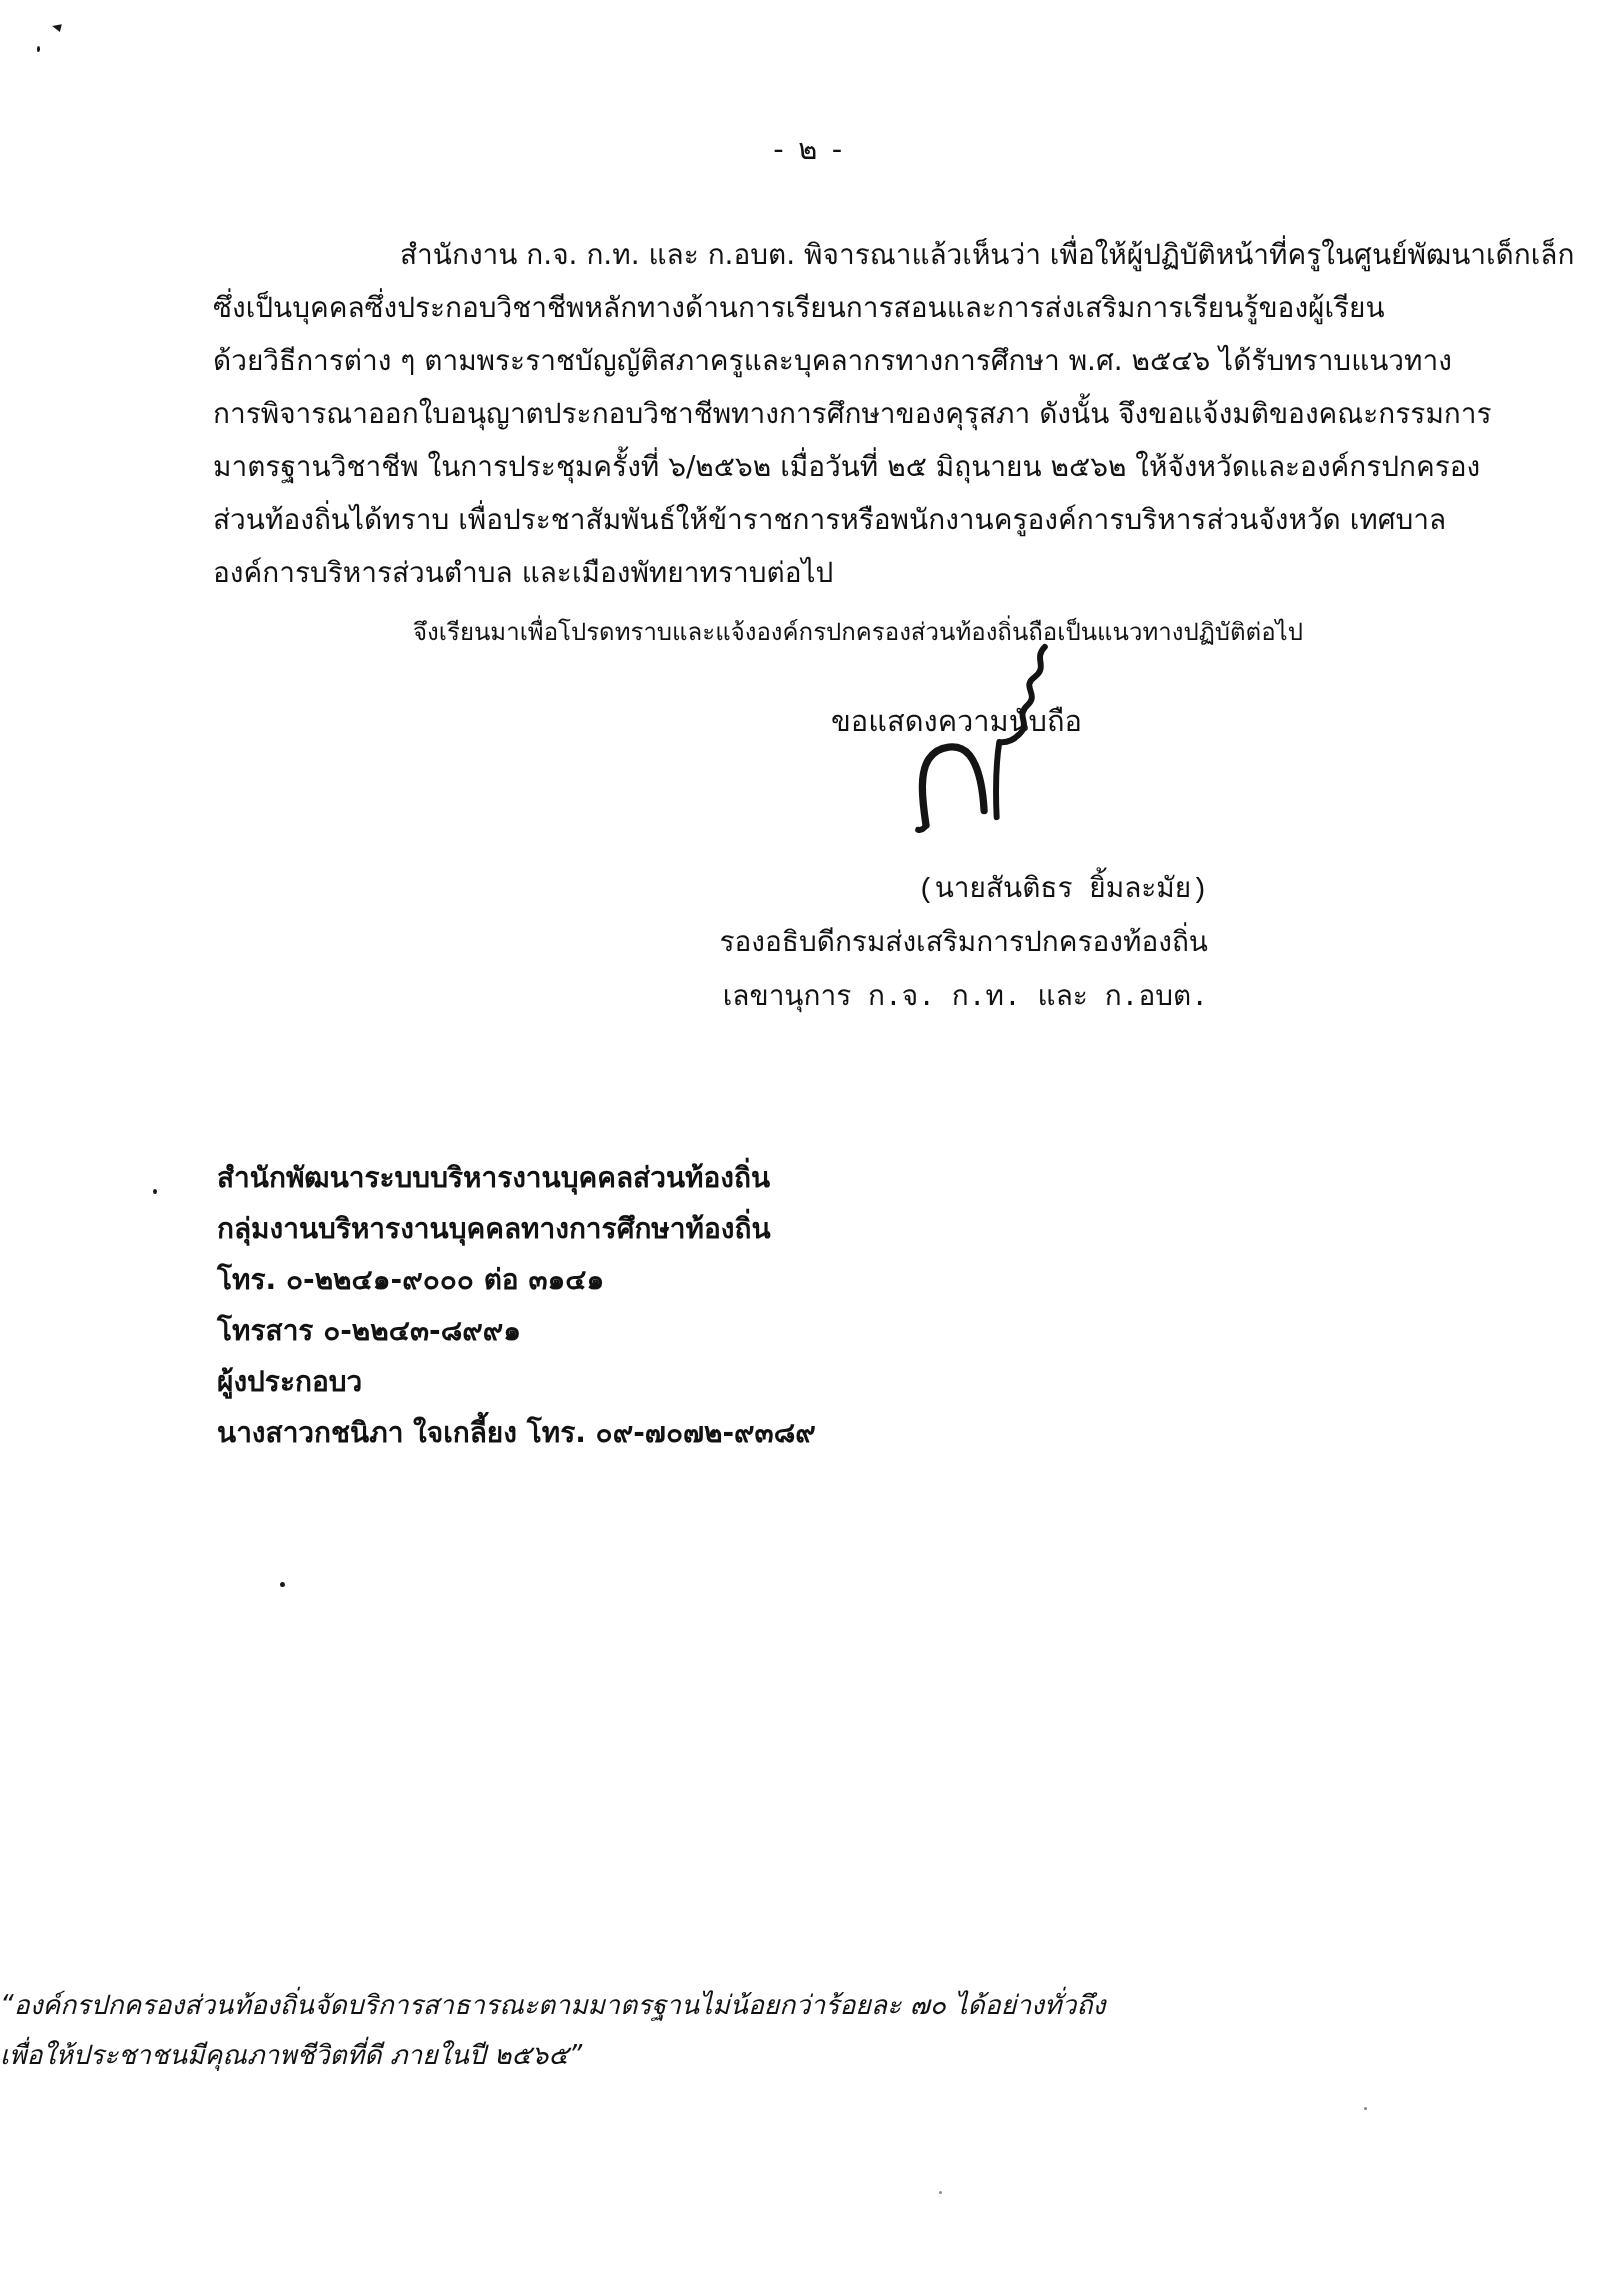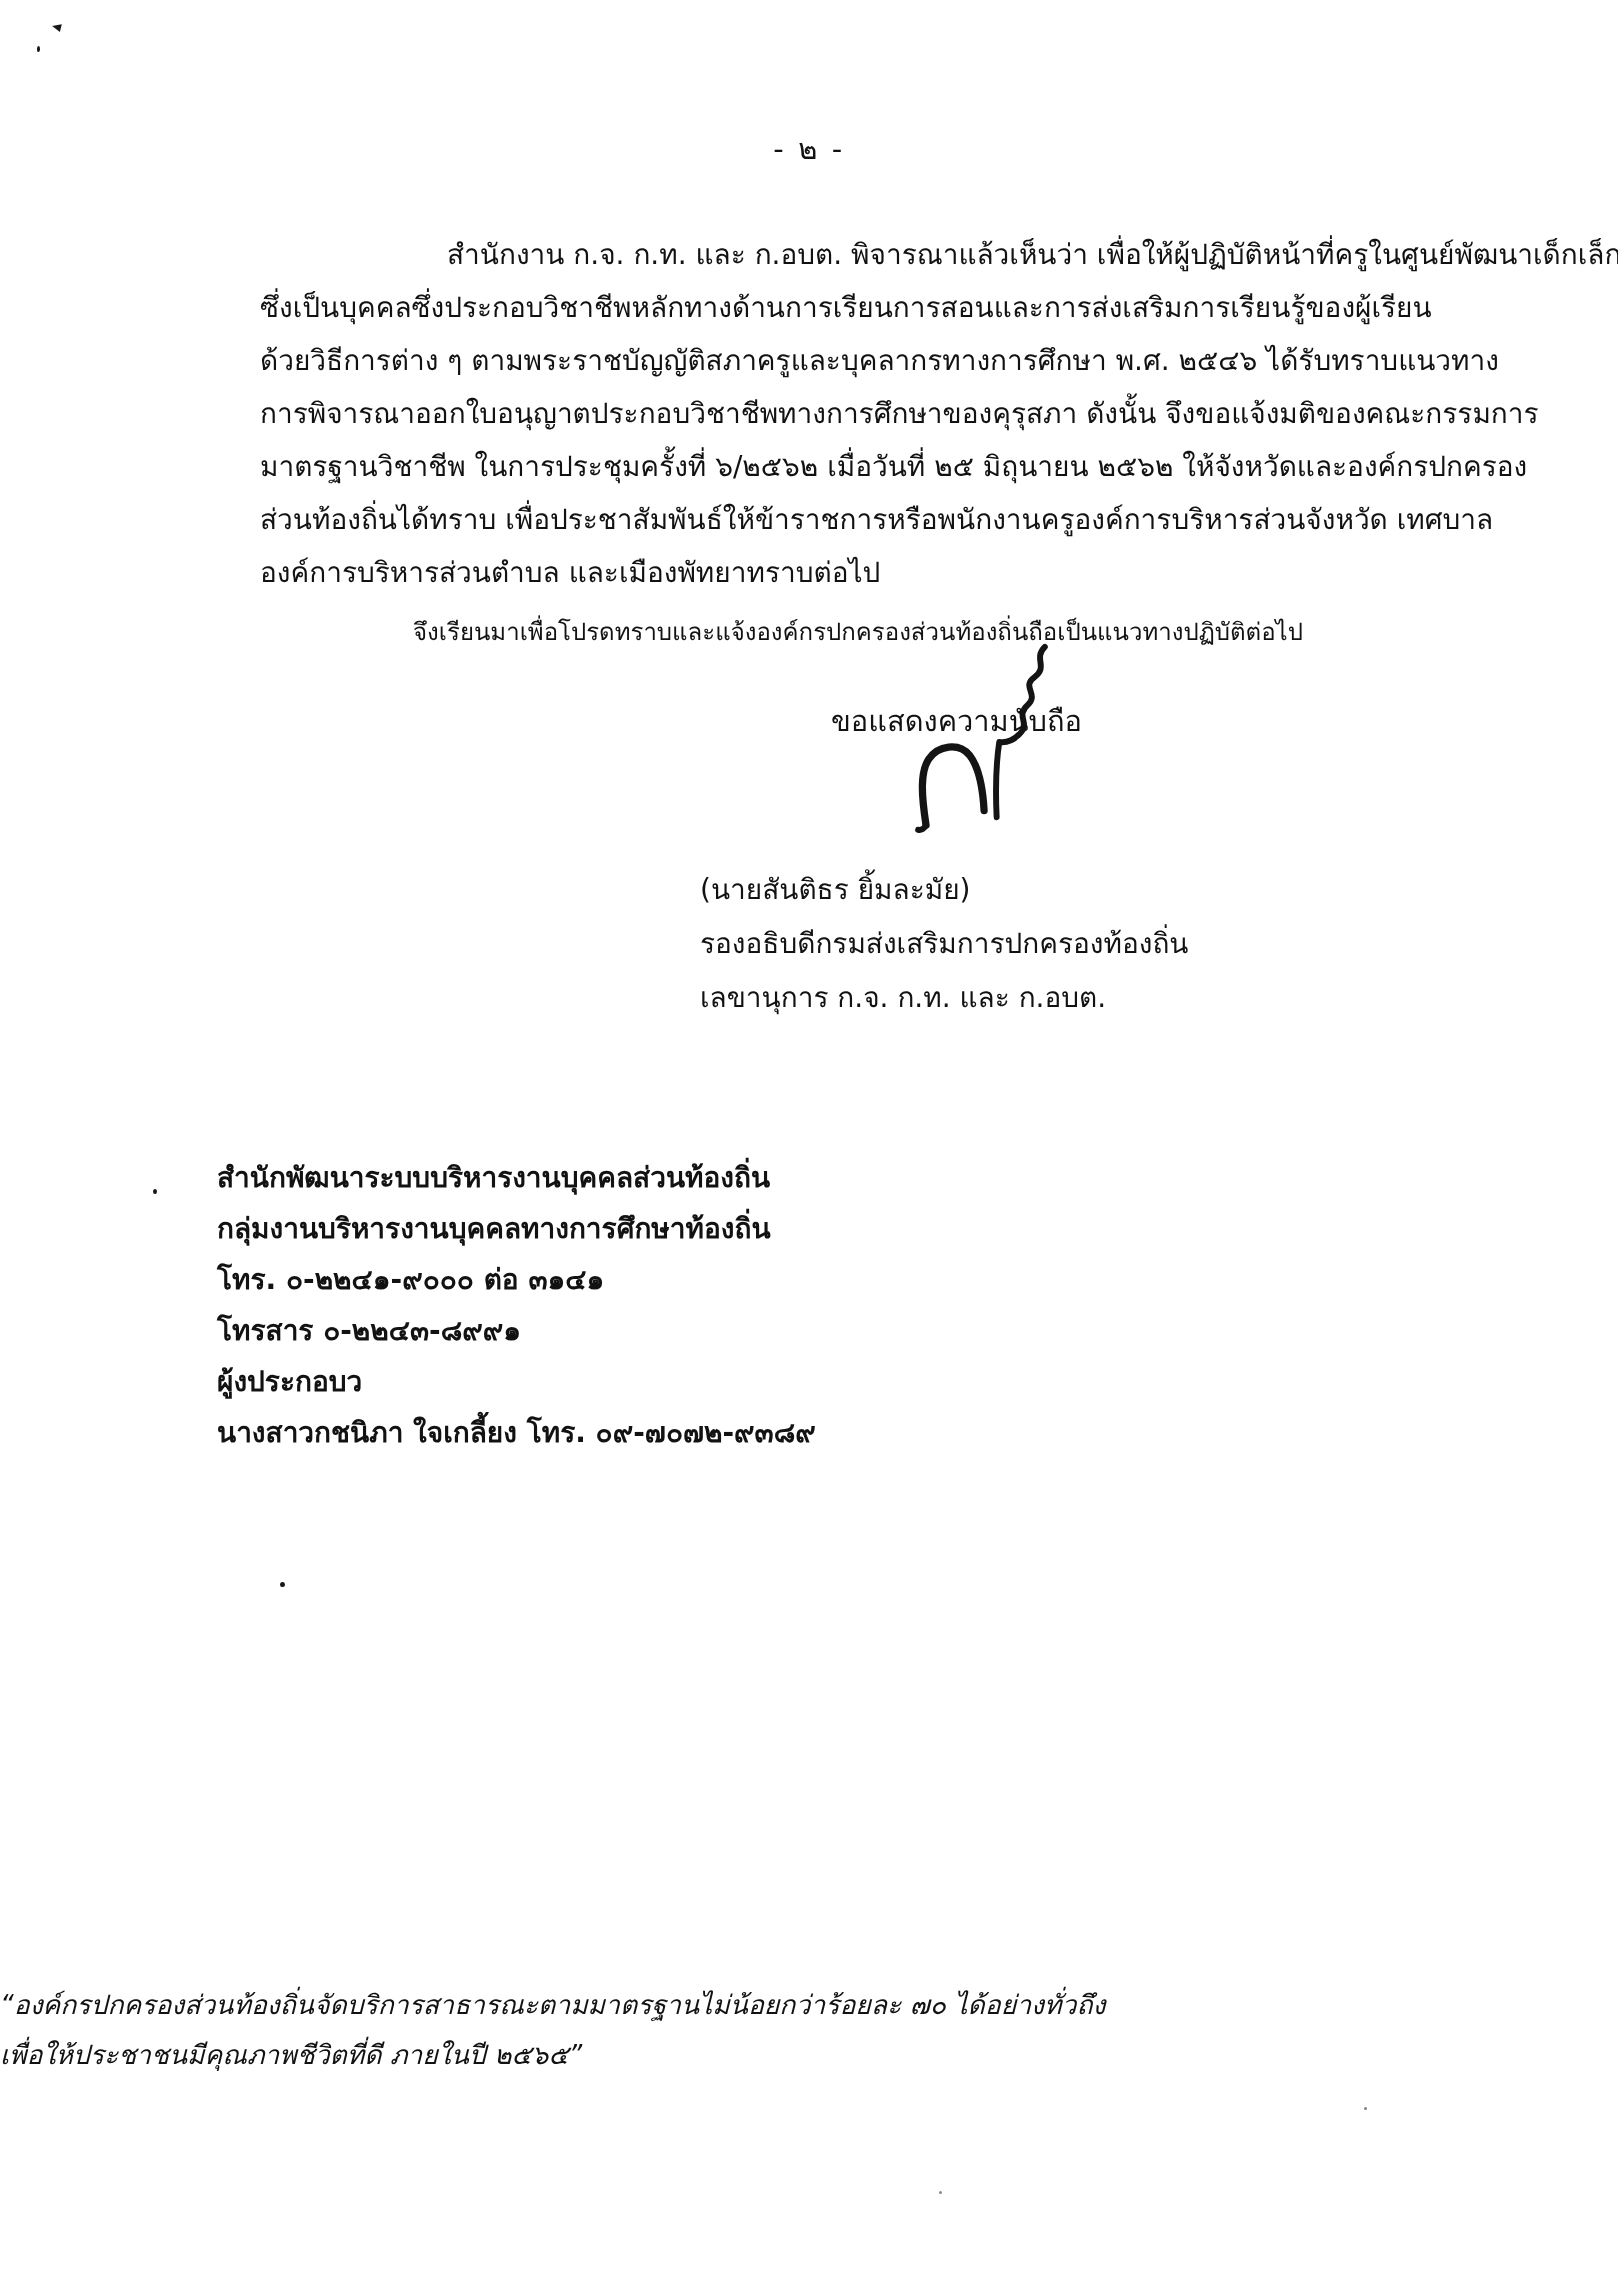--- a/index.html
+++ b/index.html
@@ -23,21 +23,20 @@
     letter-spacing: 2.6px;
     white-space: nowrap;
   }
   .body-block {
     position: absolute;
     left: 213px; top: 228px;
     width: 1316px;
     font-size: 28px;
     line-height: 53px;
     white-space: nowrap;
-    margin-left: 47px;
   }
   .body-line { height: 53px; }
   .body-line.indent { padding-left: 187px; }
   .para2 {
     position: absolute;
     left: 413px; top: 612px;
     font-size: 24px;
     white-space: nowrap;
   }
   .closing {
@@ -46,26 +45,27 @@
     font-size: 29px;
     white-space: nowrap;
   }
   .signature-svg {
     position: absolute;
     left: 898px; top: 643px;
     width: 159px; height: 198px;
   }
   .name-block {
     position: absolute;
-    left: 700px; top: 863px;
+    left: 671px; top: 863px;
     width: 537px;
-    text-align: left;
+    text-align: right;
     font-size: 28px;
     line-height: 54px;
     white-space: nowrap;
+    font-family: Liberation Mono, monospace;
   }
   .contact-block {
     position: absolute;
     left: 217px; top: 1152px;
     font-size: 28px;
     line-height: 51px;
     white-space: nowrap;
     font-weight: bold;
   }
   .footer-quote {

